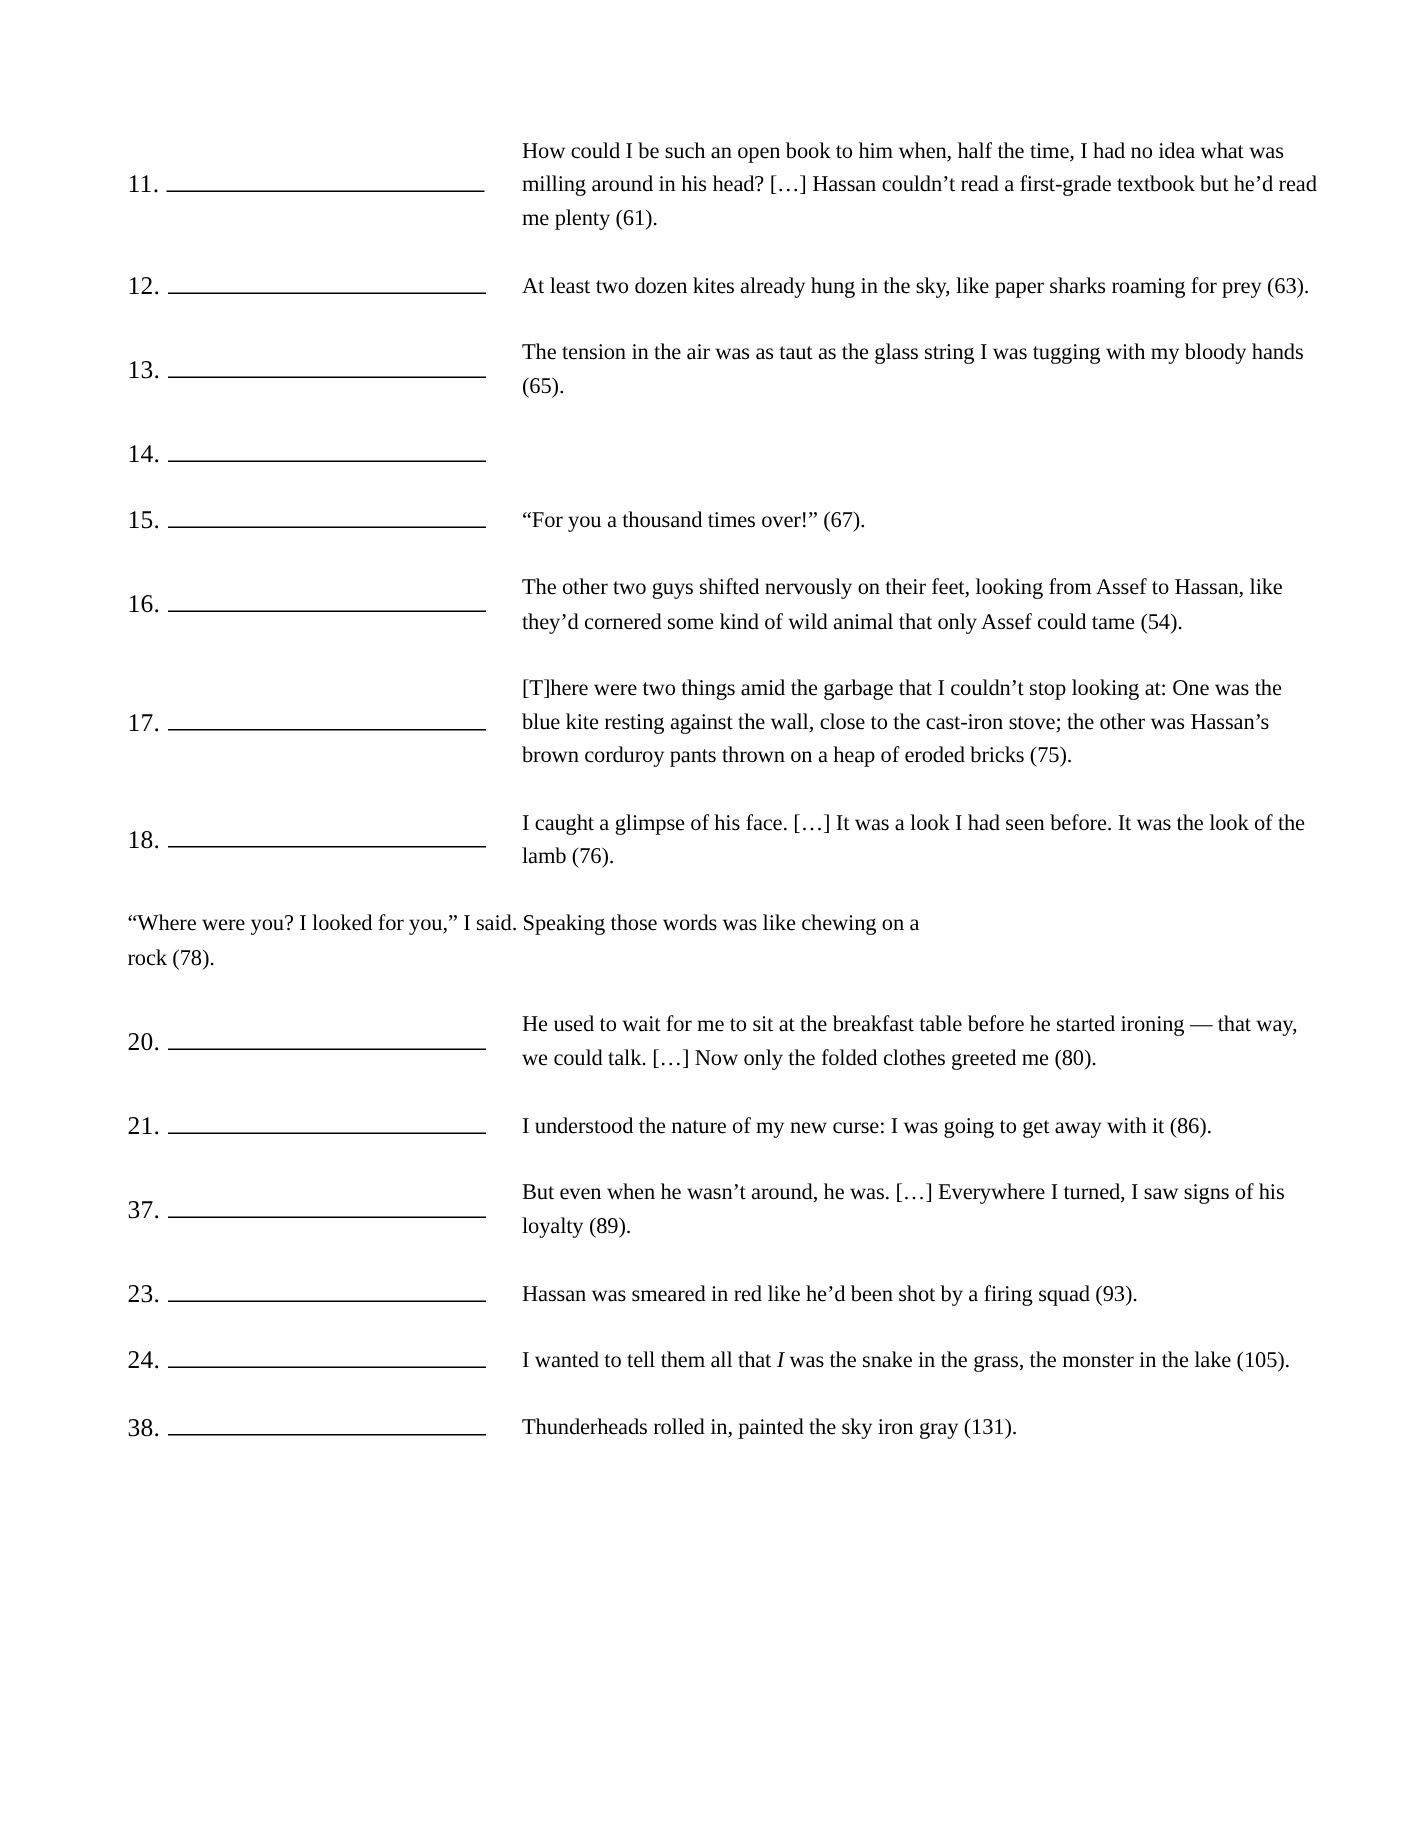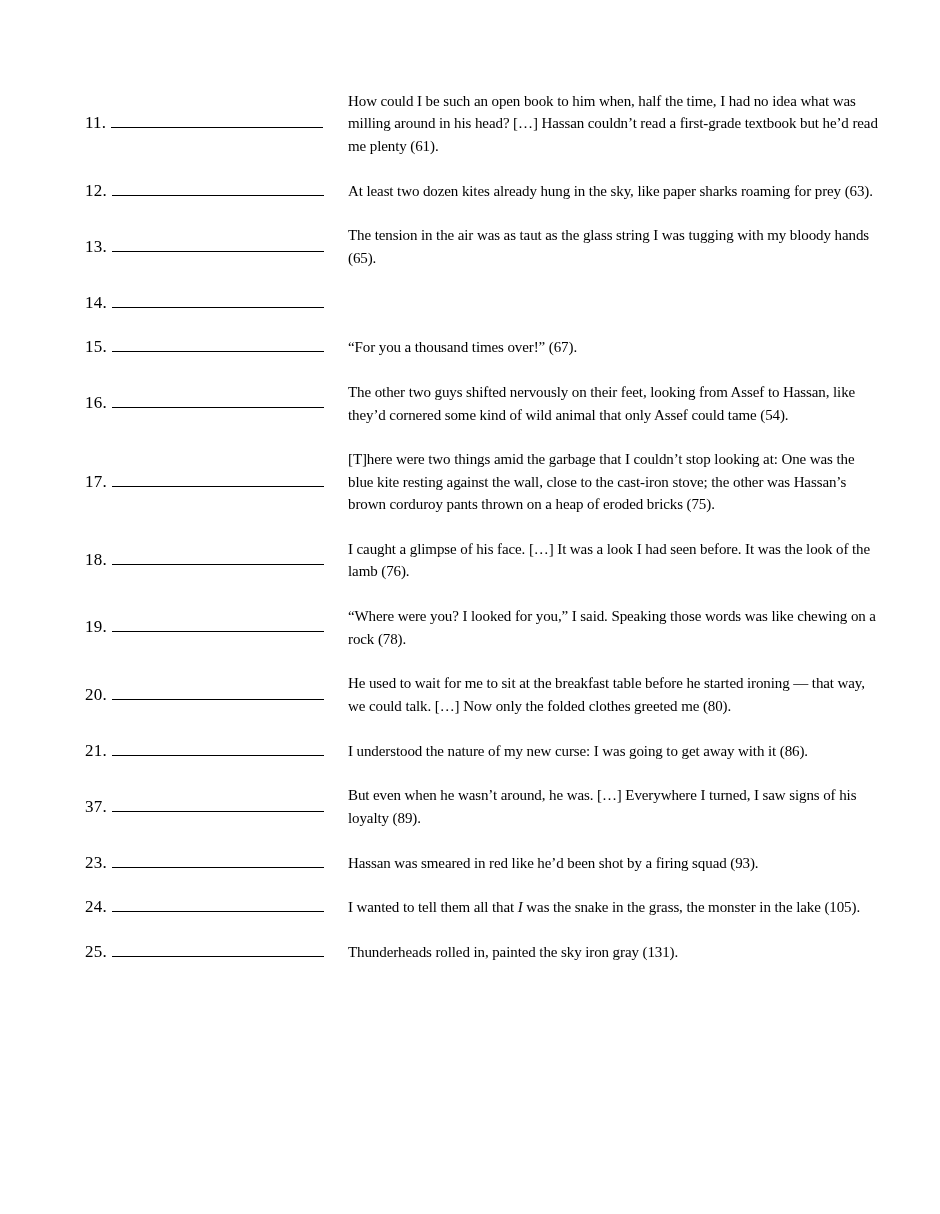--- a/index.html
+++ b/index.html
@@ -107,23 +107,20 @@
   </div>
 
   <div class="row">
     <div class="label">
       <span class="num">18.</span><span class="blank"></span>
     </div>
     <div class="quote">I caught a glimpse of his face. […] It was a look I had seen before. It was the look of the lamb (76).</div>
   </div>
 
   <div class="row">
-    <div class="label">
-      <span class="num">19.</span><span class="blank"></span>
-    </div>
     <div class="quote">“Where were you? I looked for you,” I said. Speaking those words was like chewing on a rock (78).</div>
   </div>
 
   <div class="row">
     <div class="label">
       <span class="num">20.</span><span class="blank"></span>
     </div>
     <div class="quote">He used to wait for me to sit at the breakfast table before he started ironing — that way, we could talk. […] Now only the folded clothes greeted me (80).</div>
   </div>
 
@@ -150,18 +147,18 @@
 
   <div class="row">
     <div class="label">
       <span class="num">24.</span><span class="blank"></span>
     </div>
     <div class="quote"><span>I wanted to tell them all that </span><span class="italic">I</span><span> was the snake in the grass, the monster in the lake (105).</span></div>
   </div>
 
   <div class="row">
     <div class="label">
-      <span class="num">25.</span><span class="blank"></span>
+      <span class="num">38.</span><span class="blank"></span>
     </div>
     <div class="quote">Thunderheads rolled in, painted the sky iron gray (131).</div>
   </div>
 
 </div>
 
 </body></html>

